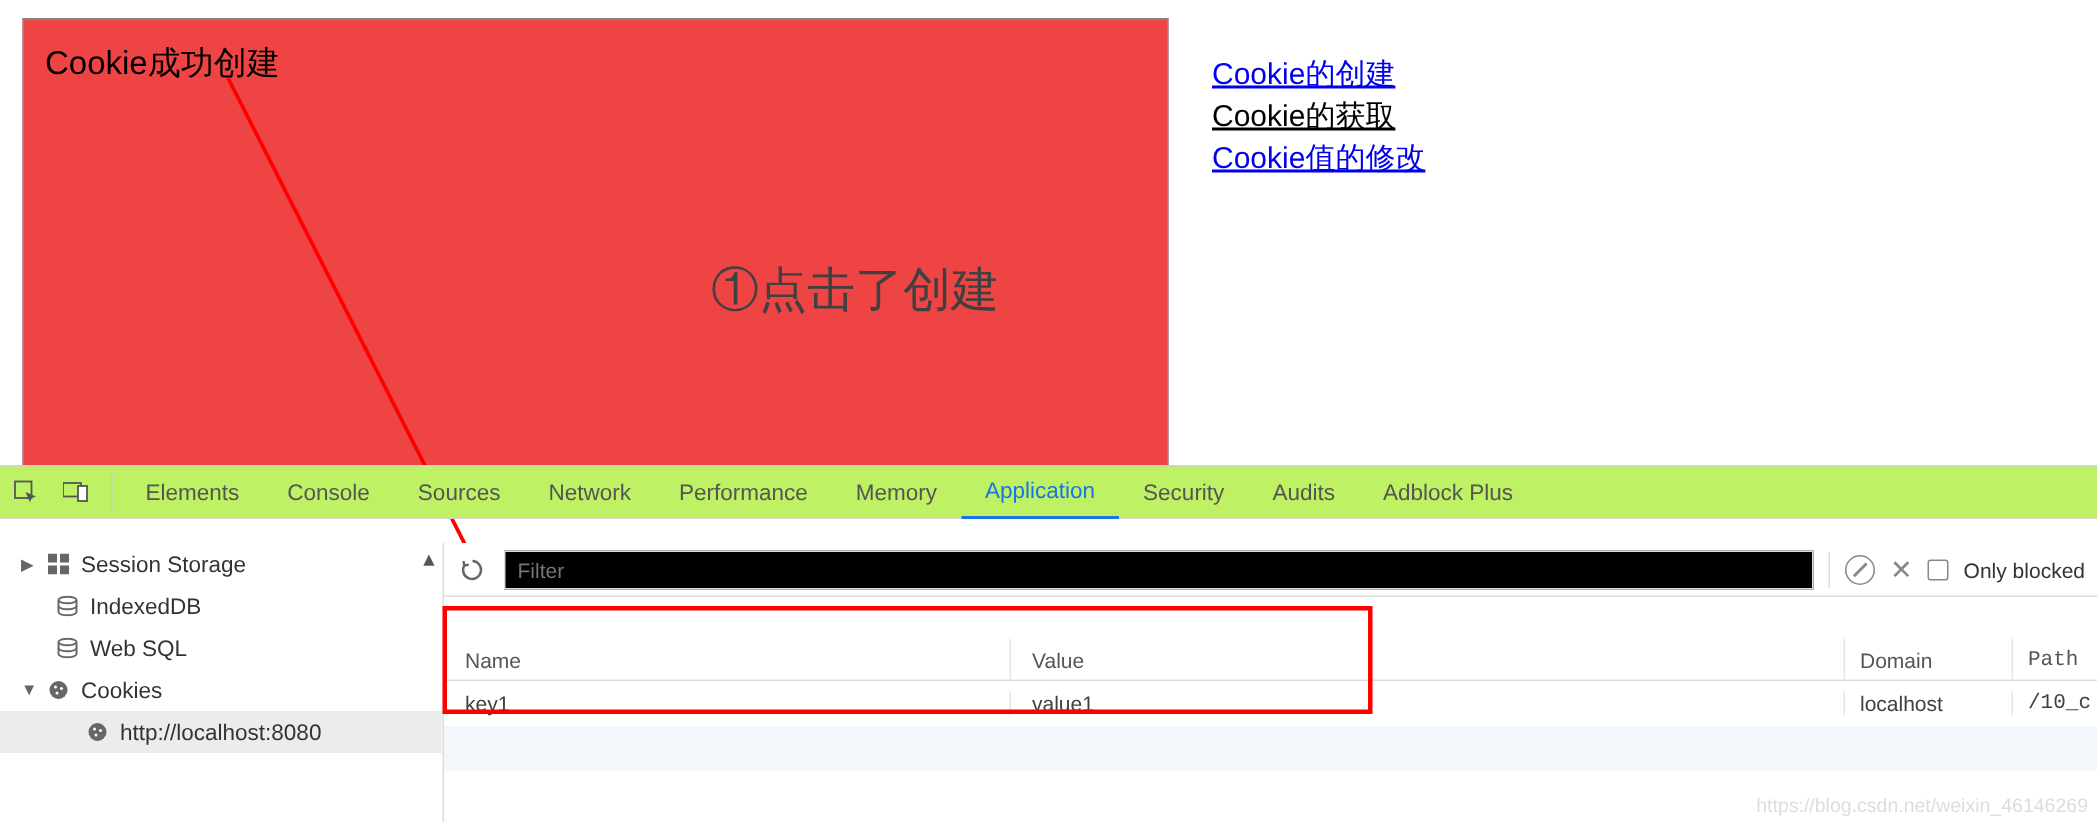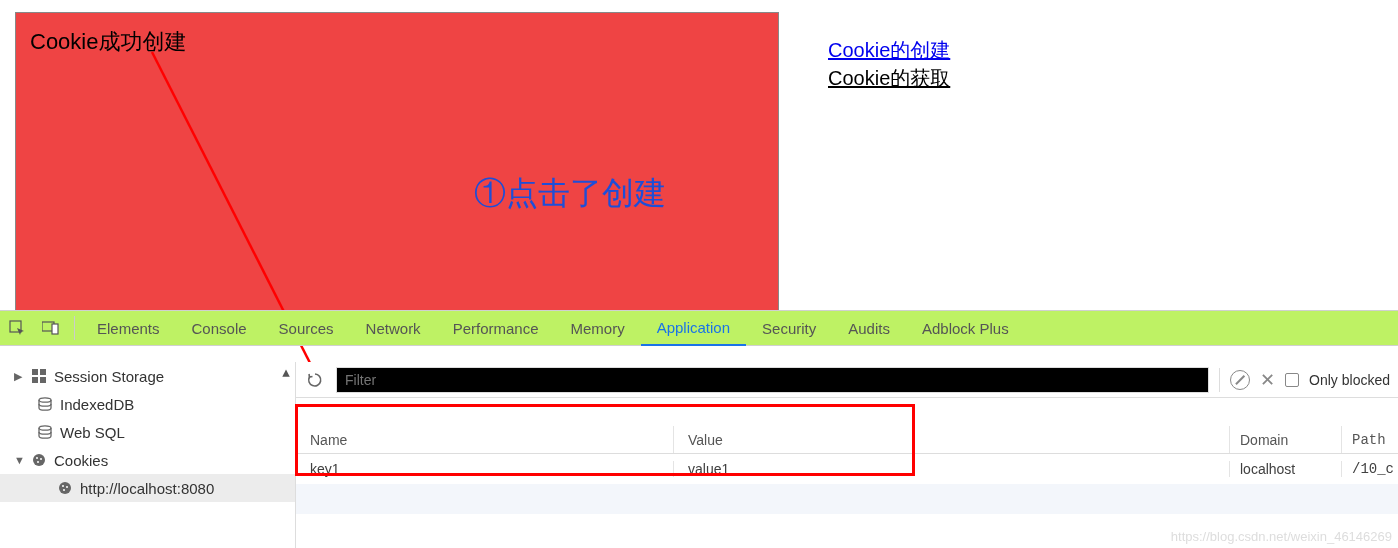--- a/index.html
+++ b/index.html
@@ -1,25 +1,25 @@
 <!DOCTYPE html>
 <html><head>
 <meta charset="utf-8">
 <style>
 * { margin: 0; padding: 0; box-sizing: border-box; font-family: -apple-system, Arial, sans-serif; }
 body { width: 1398px; height: 548px; background: #fff; position: relative; overflow: hidden; }
 
 .page-frame { position: absolute; left: 15px; top: 12px; width: 764px; height: 302px; border: 1px solid #888; padding: 14px; background: #ef4444; }
 .page-msg { font-size: 22px; color: #000; }
 
-.link-list { position: absolute; left: 828px; top: 36px; font-size: 20px; line-height: 28px; }
+.link-list { position: absolute; left: 808px; top: 36px; font-size: 20px; line-height: 28px; }
 .link-list a { color: #0000ee; text-decoration: underline; display: block; }
 .link-list a.visited { color: #000000; }
 
-.annotation1 { position: absolute; left: 474px; top: 172px; color: #1d4ed8; font-size: 32px; font-weight: 500; }
+.annotation1 { position: absolute; left: 474px; top: 172px; color: #404040; font-size: 32px; font-weight: 500; }
 .annotation2 { position: absolute; left: 944px; top: 435px; color: #ff0000; font-size: 32px; font-weight: 500; }
 
 .arrow-svg { position: absolute; left: 120px; top: 50px; pointer-events: none; }
 
 .devtools-bar { position: absolute; left: 0; top: 310px; width: 1398px; height: 36px; border-top: 1px solid #d0d0d0; border-bottom: 1px solid #d0d0d0; display: flex; align-items: center; background: #bef264; }
 .dt-icon-btn { width: 34px; height: 36px; display: flex; align-items: center; justify-content: center; color: #555; }
 .dt-divider { width: 1px; height: 24px; background: #ccc; margin: 0 6px; }
 .tab { padding: 0 16px; height: 36px; display: flex; align-items: center; color: #555; font-size: 15px; cursor: pointer; }
 .tab.active { color: #1a73e8; border-bottom: 2px solid #1a73e8; }
 
@@ -58,20 +58,21 @@
 </head>
 <body>
 
 <div class="page-frame">
   <div class="page-msg">Cookie成功创建</div>
 </div>
 
 <div class="link-list">
   <a>Cookie的创建</a>
   <a class="visited">Cookie的获取</a>
+  <a>Cookie值的修改</a>
 </div>
 
 <div class="annotation1">①点击了创建</div>
 <div class="annotation2">成功创建Cookie</div>
 
 <svg class="arrow-svg" width="260" height="390">
   <defs>
       <marker id="ah" markerWidth="10" markerHeight="10" refX="8" refY="3" orient="auto">
         <path d="M0,0 L0,6 L9,3 z" fill="#ff0000"></path>
       </marker>

